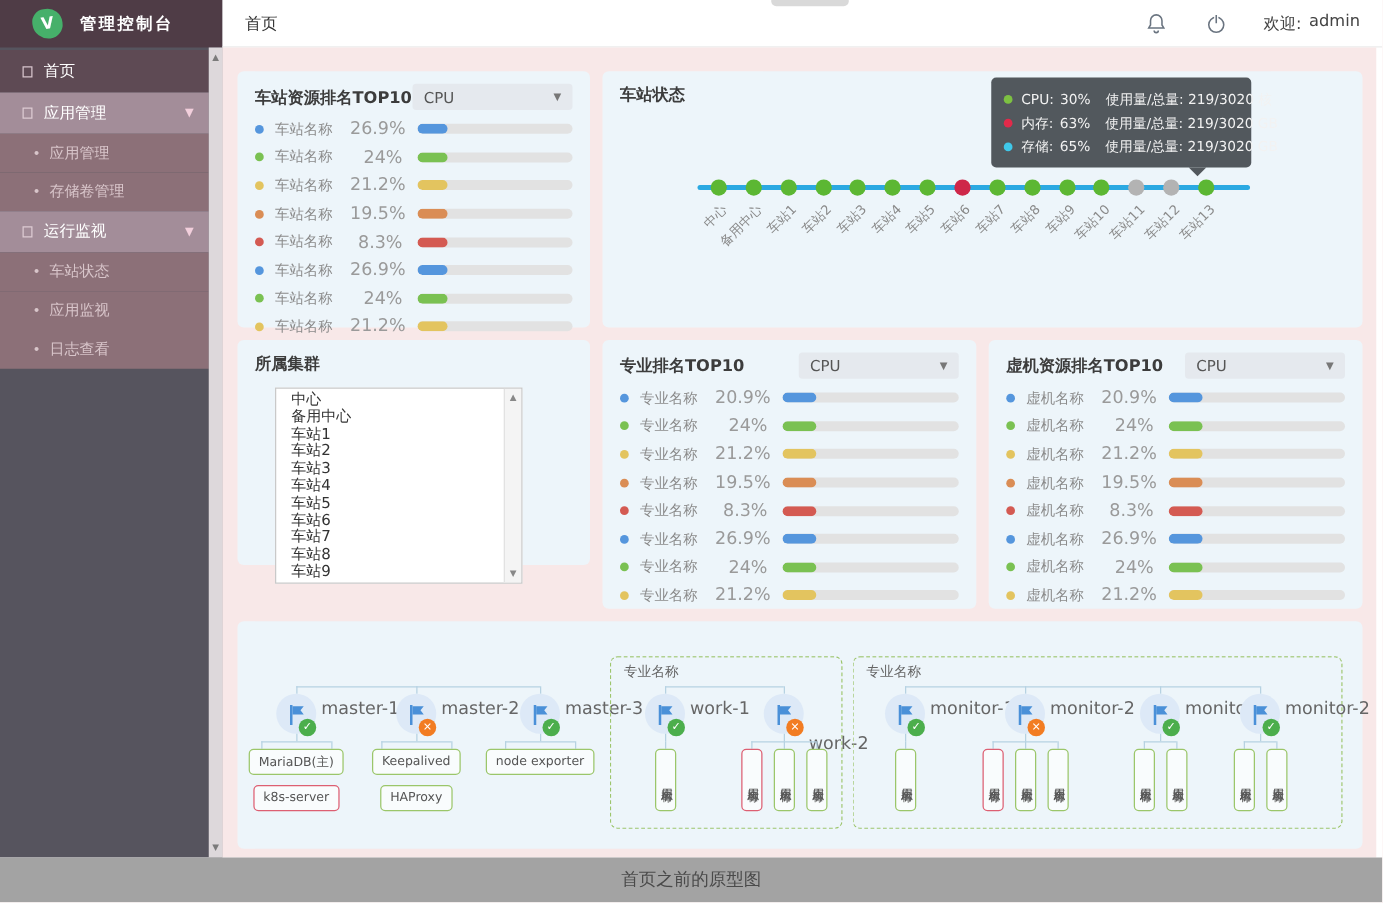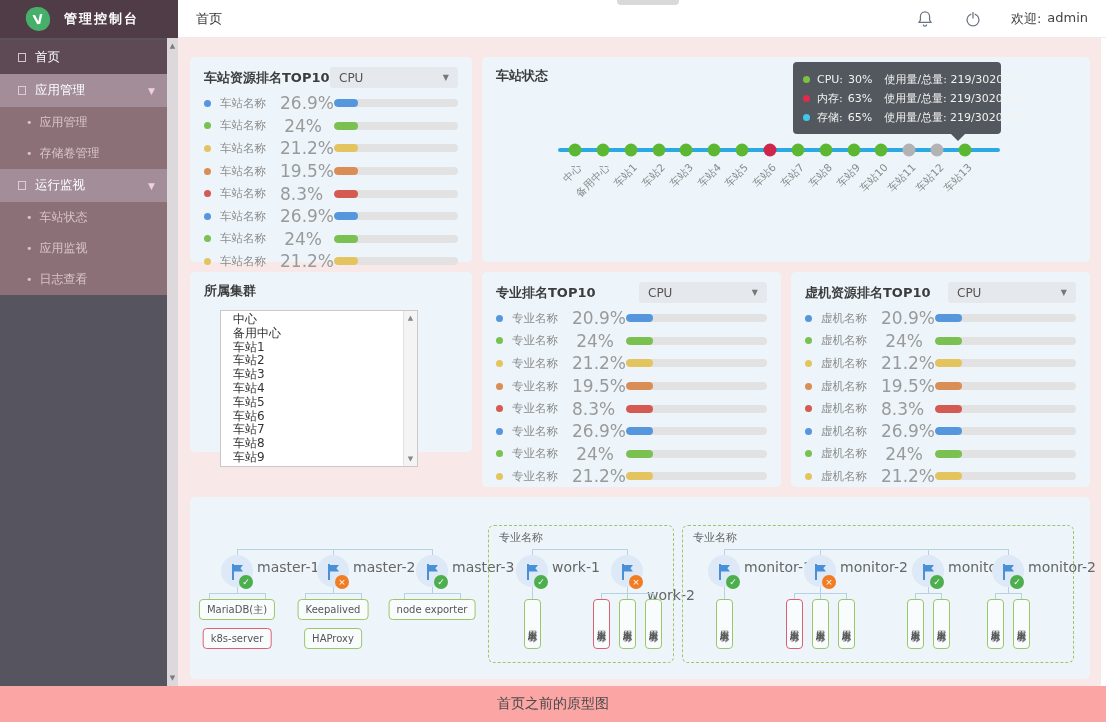--- a/index.html
+++ b/index.html
@@ -47,21 +47,21 @@
   .panel-head { display:flex; align-items:center; justify-content:space-between; padding:10px 14px 2px; }
   .panel-title { font-size:13px; font-weight:bold; color:#3c3c3c; }
   .dropdown { width:128px; height:21px; background:#e5e9ee; border-radius:3px; display:flex; align-items:center;
               justify-content:space-between; font-size:12px; color:#555; padding:0 9px; cursor:pointer; }
   .dd-caret { font-size:8px; color:#777; }
 
   .rank-rows { padding:2px 14px 0; }
   .rank-row { display:flex; align-items:center; height:22.6px; }
   .dot { width:7px; height:7px; border-radius:50%; flex:none; }
   .rank-label { font-size:11.5px; color:#8b8b8b; margin-left:9px; width:60px; flex:none; }
-  .rank-pct { font-size:17px; color:#9a9a9a; width:42px; text-align:right; flex:none; }
+  .rank-pct { font-size:14px; color:#9a9a9a; width:42px; text-align:right; flex:none; }
   .bar-track { flex:1; height:8px; background:#e2e2e2; border-radius:4px; margin-left:12px; position:relative; overflow:hidden; }
   .bar-fill { position:absolute; left:0; top:0; bottom:0; width:19%; border-radius:4px; }
 
   
   .chart-layer { position:absolute; inset:0; }
   .status-line { position:absolute; left:76px; top:91px; width:442px; height:4px; background:#2ba9e2; border-radius:2px; }
   .station-dot { position:absolute; width:13px; height:13px; border-radius:50%; transform:translate(-50%,-50%); top:93px; cursor:pointer; }
   .station-label { position:absolute; top:104px; white-space:nowrap; font-size:10.5px; color:#8a8a8a;
                    transform-origin:100% 0; transform:rotate(-45deg); }
   .tooltip { position:absolute; left:311px; top:5px; width:208px; background:rgba(70,75,81,.93); border-radius:4px; padding:8px 10px 7px; }
@@ -92,21 +92,21 @@
   .vm-name { position:absolute; font-size:14px; color:#666; white-space:nowrap; }
   .hbox { position:absolute; height:21px; border:1px solid; border-radius:4px; background:rgba(255,255,255,.65);
           font-size:10px; color:#555; display:inline-flex; align-items:center; justify-content:center;
           padding:0 7px; white-space:nowrap; }
   .vbox { position:absolute; width:17px; height:50px; border:1px solid; border-radius:4px; background:rgba(255,255,255,.65);
           font-size:9.5px; color:#555; display:flex; align-items:center; justify-content:center;
           writing-mode:vertical-rl; letter-spacing:1px; }
   .green { border-color:#9bc66a; } .red { border-color:#dd5f72; }
 
   
-  .caption-bar { position:absolute; left:0; top:686px; width:1106px; height:36px; background:#fca5a5;
+  .caption-bar { position:absolute; left:0; top:686px; width:1106px; height:36px; background:#a3a3a3;
                  display:flex; align-items:center; justify-content:center; }
   .caption { font-size:14px; color:#4a4a4a; }
 </style>
 </head>
 <body>
 
 <div class="page">
 
   <div class="sidebar">
     <div class="sb-header">

